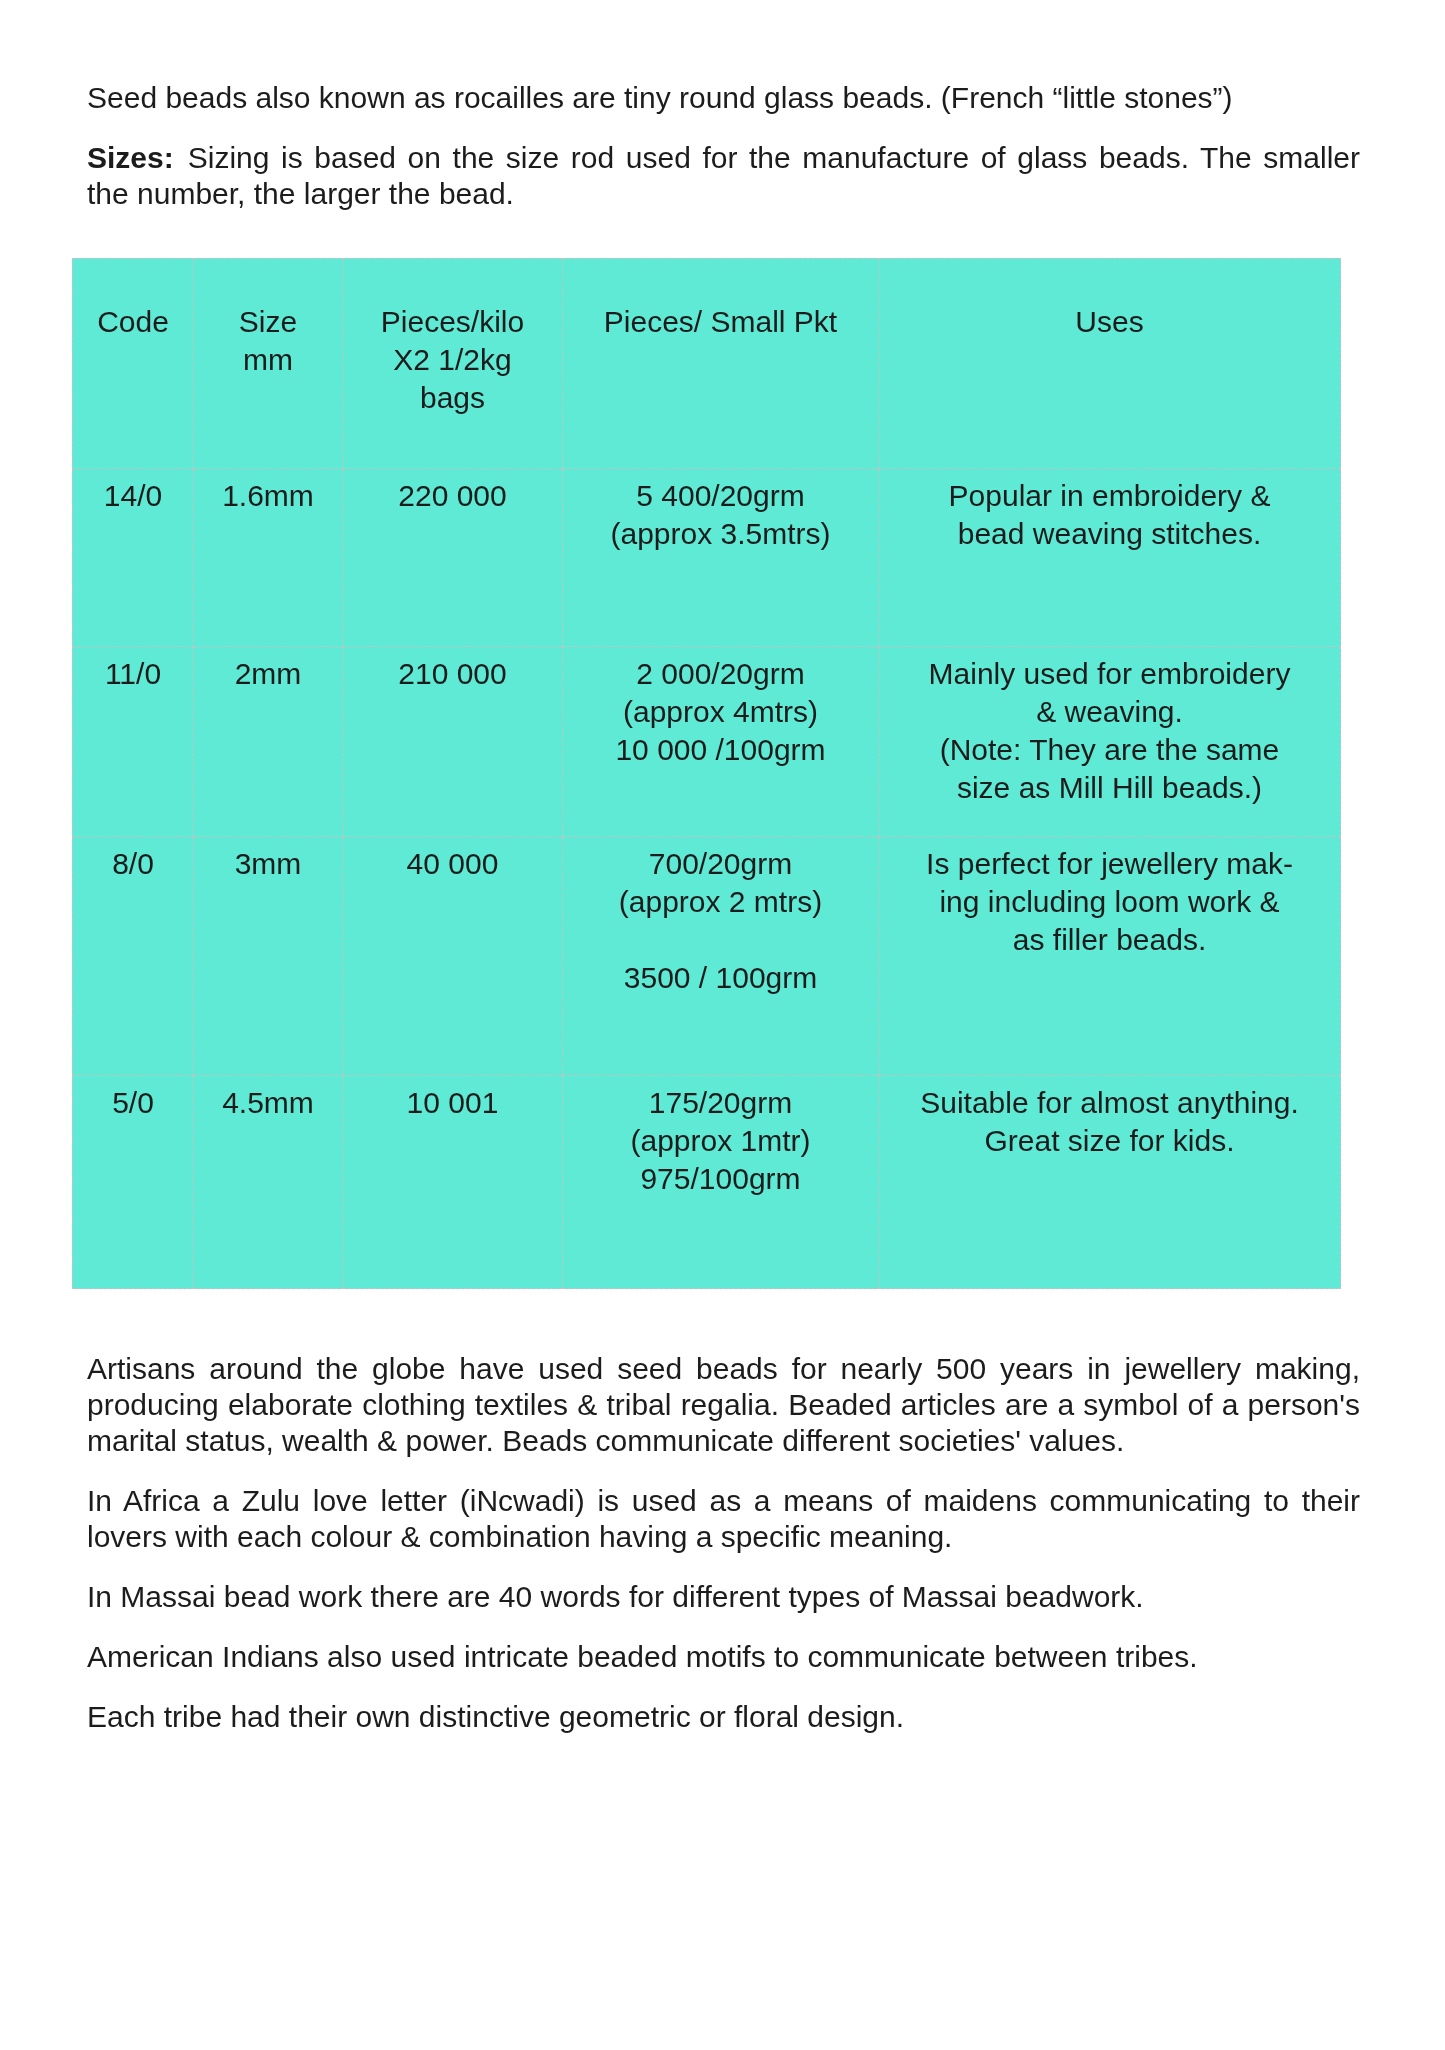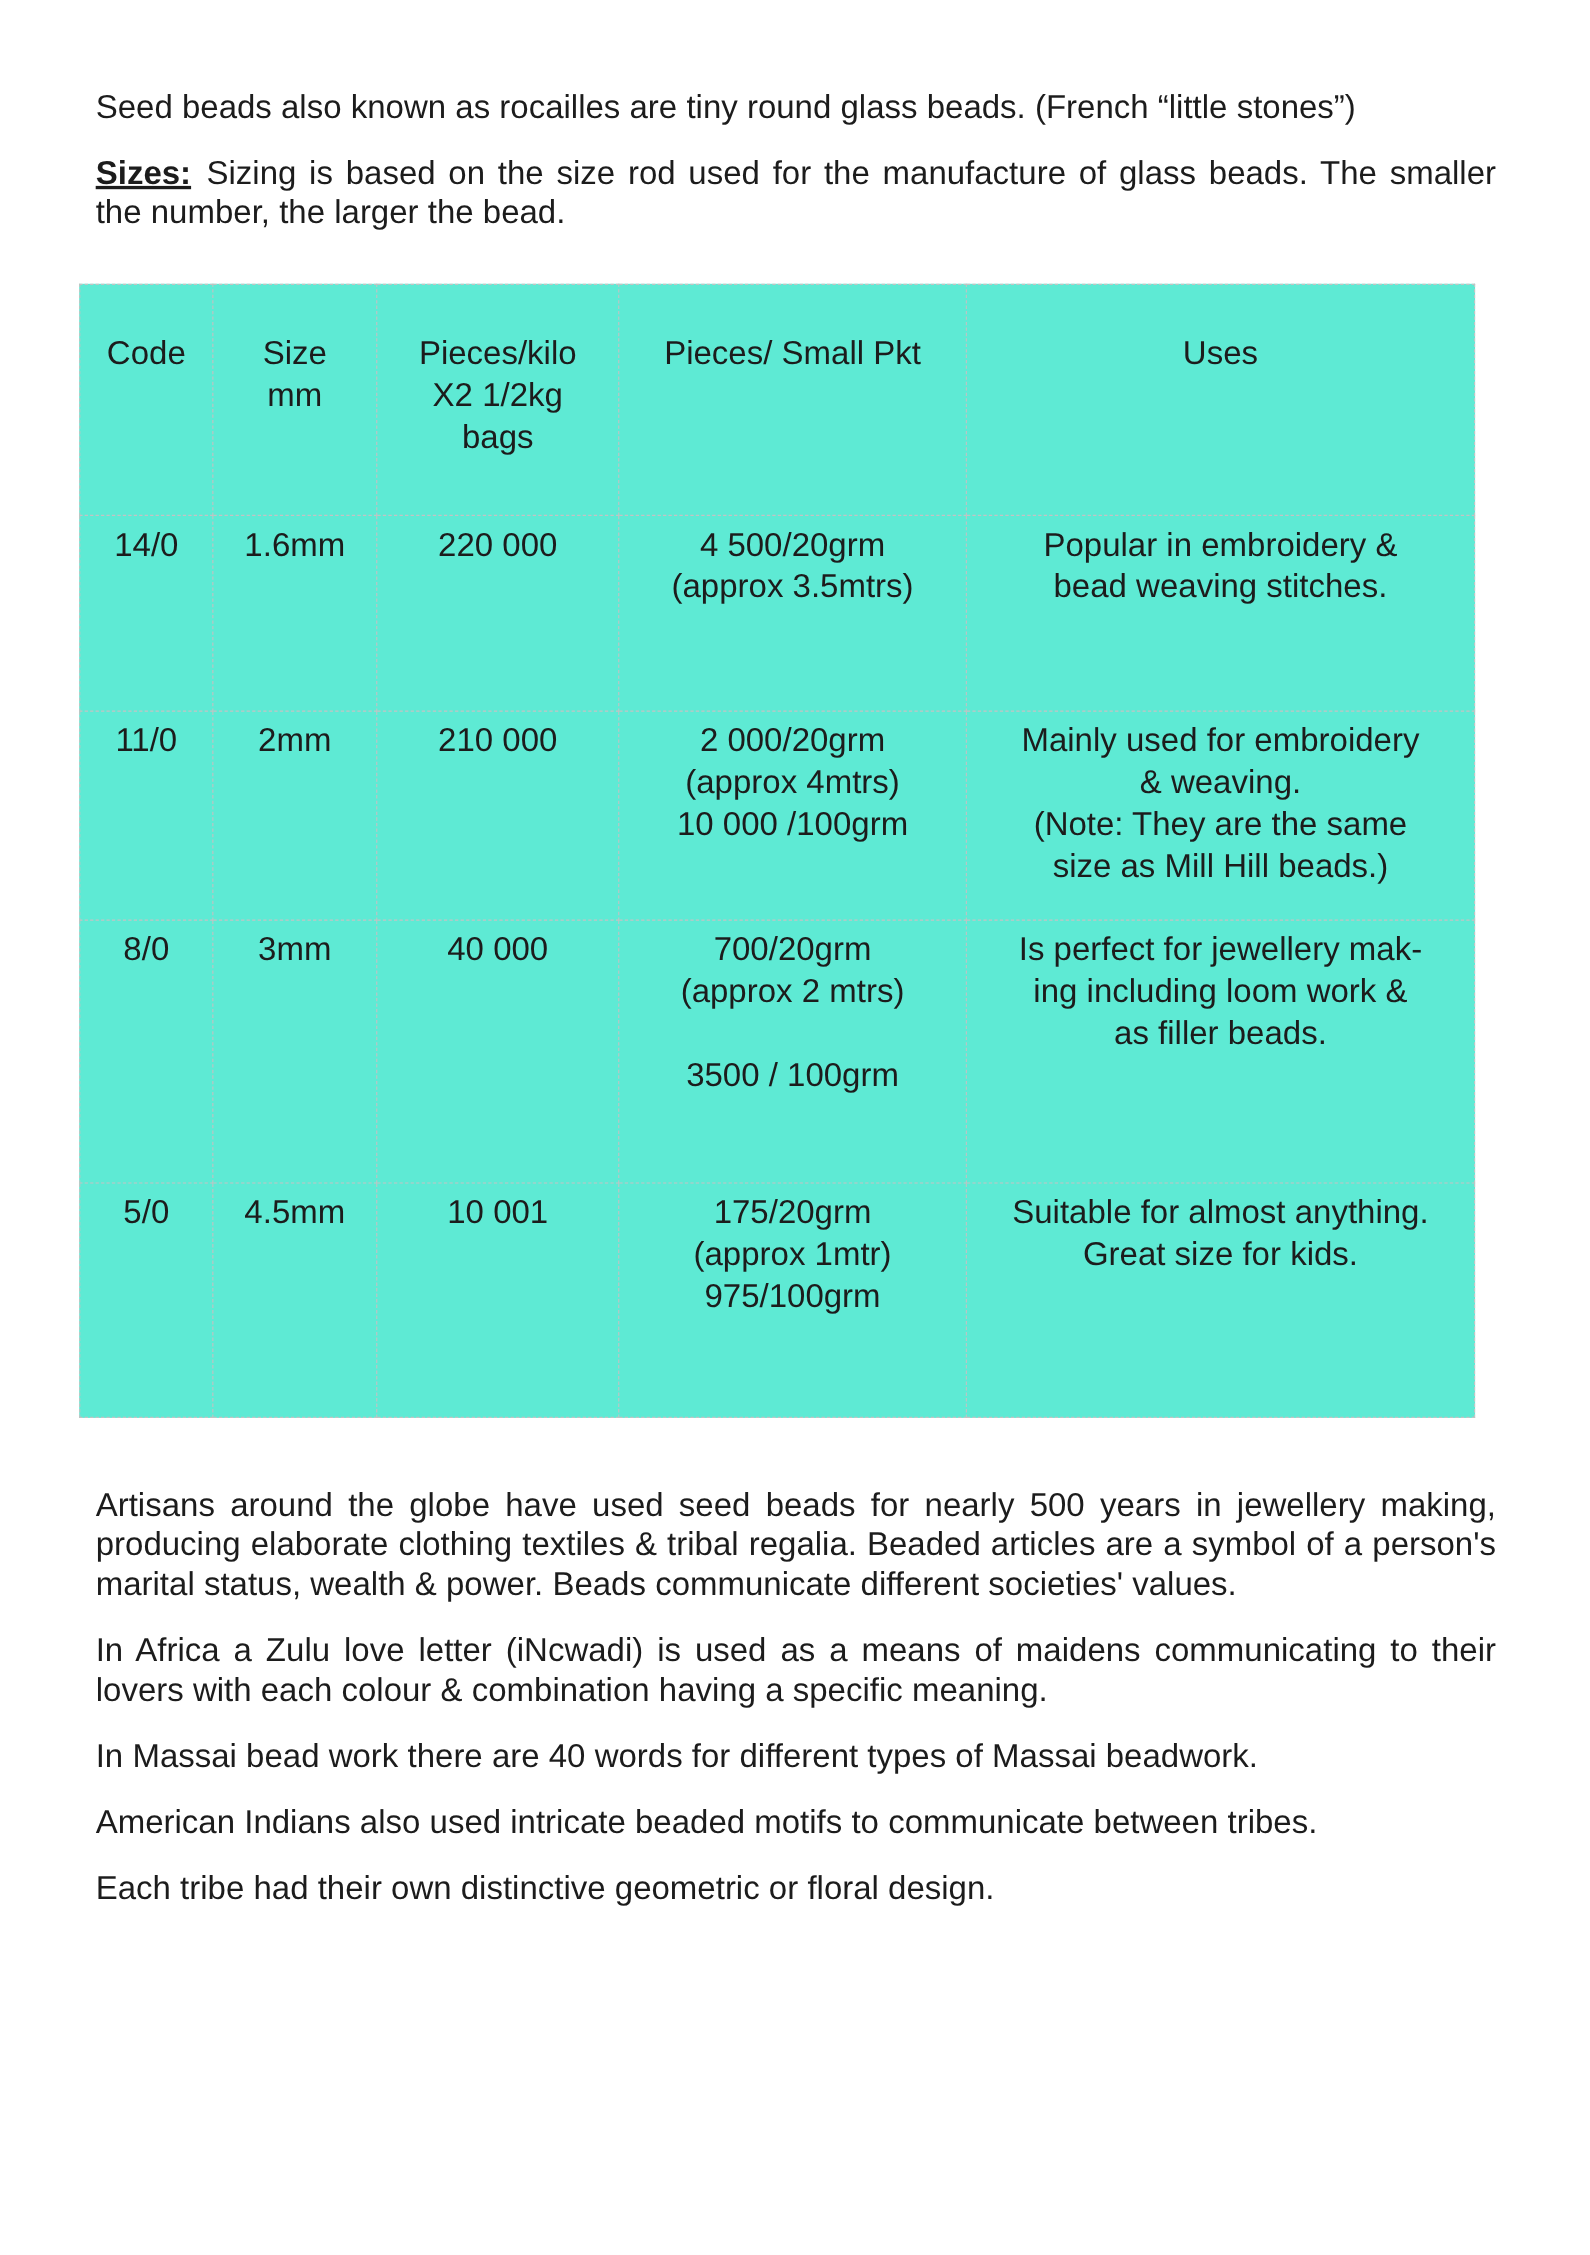--- a/index.html
+++ b/index.html
@@ -20,21 +20,20 @@
   }
   .para {
     font-size: 30px;
     line-height: 36px;
     text-align: justify;
     margin: 0 0 24px 0;
   }
   .para .lead {
     font-weight: bold;
     margin-right: 14px;
-    text-decoration: underline;
   }
   .table-wrap {
     margin: 46px 0 62px -15px;
   }
   table.bead-table {
     border-collapse: collapse;
     table-layout: fixed;
     width: 1268px;
     background: #5eead4;
   }
@@ -93,21 +92,21 @@
 X2 1/2kg
 bags</th>
           <th>Pieces/ Small Pkt</th>
           <th>Uses</th>
         </tr>
 
         <tr class="row-1">
           <td class="cell-code">14/0</td>
           <td>1.6mm</td>
           <td>220 000</td>
-          <td class="cell-smallpkt multiline">4 500/20grm
+          <td class="cell-smallpkt multiline">5 400/20grm
 (approx 3.5mtrs)</td>
           <td class="multiline">Popular in embroidery &amp;
 bead weaving stitches.</td>
         </tr>
 
         <tr class="row-2">
           <td class="cell-code">11/0</td>
           <td>2mm</td>
           <td>210 000</td>
           <td class="cell-smallpkt multiline">2 000/20grm

